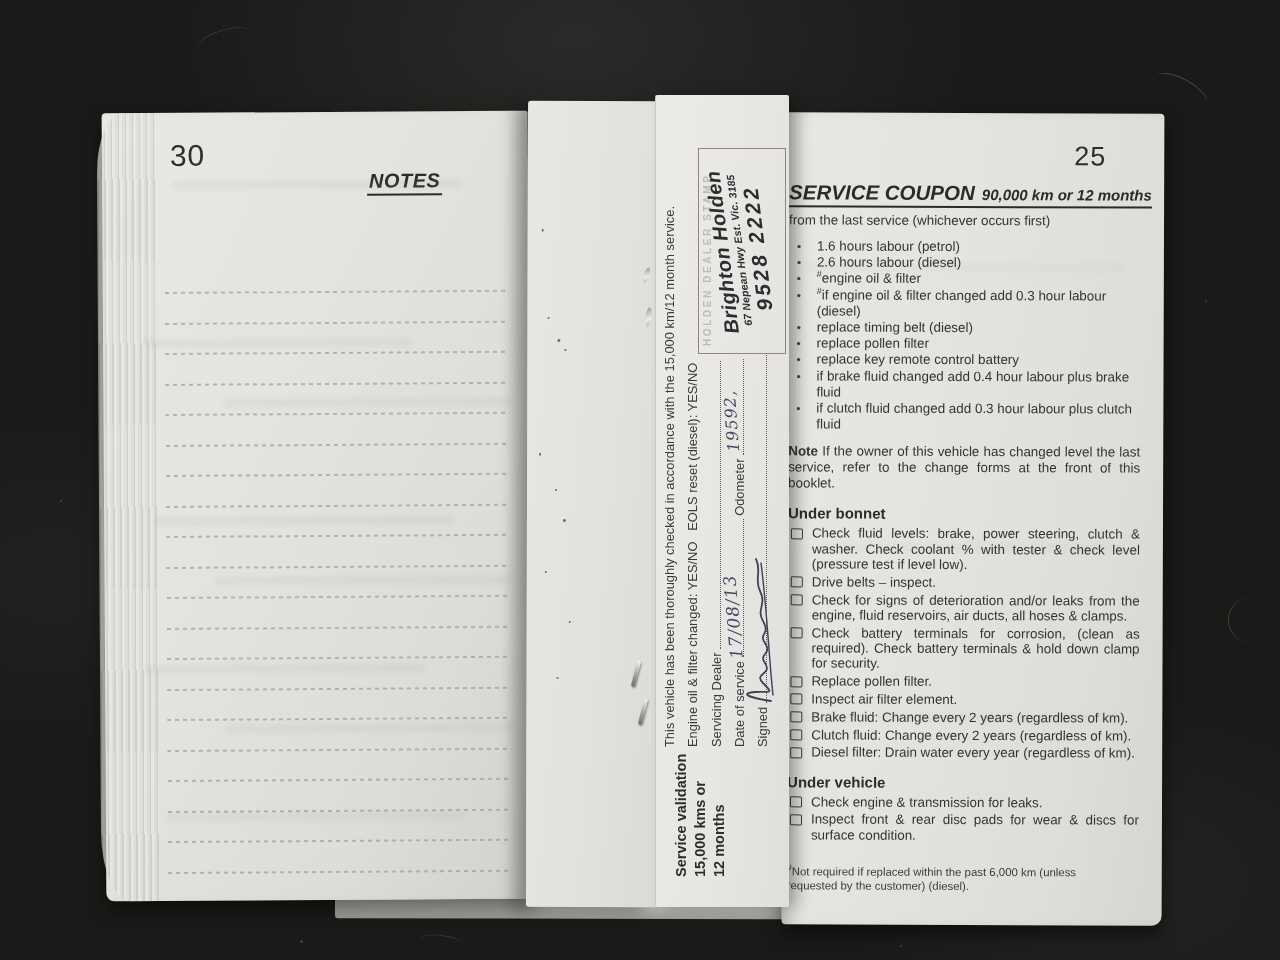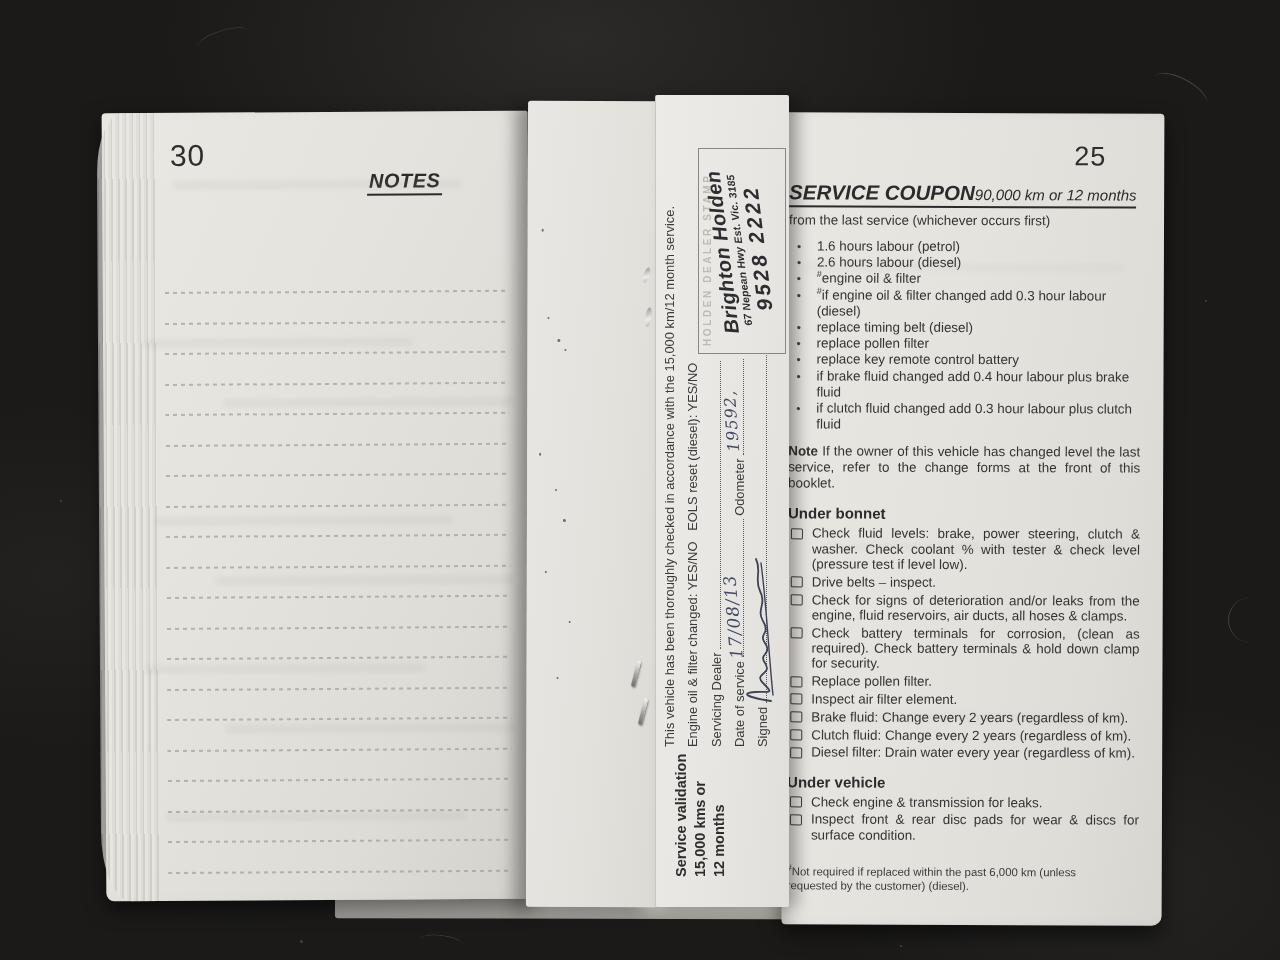--- a/index.html
+++ b/index.html
@@ -72,21 +72,21 @@
 
   
   .right-page{position:absolute;left:783px;top:113px;width:380px;height:812px;z-index:3;
     background:linear-gradient(100deg,#e9e7e2,#e5e3de 40%,#dfddd8 78%,#d7d5d0);
     border-radius:2px 4px 10px 4px;transform:rotate(.2deg);
     box-shadow:0 9px 20px rgba(0,0,0,.55), inset 16px 0 20px -13px rgba(0,0,0,.3);}
   .right-page .pg-num{position:absolute;right:58px;top:28px;font-size:27px;}
   .coupon{position:absolute;left:5px;top:68px;width:352px;color:#333;}
   .c-title{display:inline-block;border-bottom:2px solid #2b2b2b;padding-bottom:1px;margin-bottom:5px;white-space:nowrap;}
   .t-main{font-size:20.5px;font-weight:bold;font-style:italic;color:#2b2b2b;}
-  .t-sub{font-size:15px;font-weight:normal;font-style:italic;color:#2b2b2b;text-align:right;}
+  .t-sub{font-size:15px;font-weight:bold;font-style:italic;margin-left:7px;color:#2b2b2b;text-align:right;}
   .subtitle{font-size:13.4px;margin-bottom:11px;}
   .b-row{display:flex;font-size:13.4px;line-height:16.2px;}
   .b-dot{width:12px;margin-left:8px;margin-right:8px;font-size:12px;color:#444;}
   .b-txt{flex:1;}
   .note{margin:11px 0 0 0;font-size:13.4px;line-height:16px;text-align:justify;}
   .sec-h{font-size:15px;font-weight:bold;margin-top:13px;margin-bottom:4px;color:#2c2c2c;}
   .c-row{display:flex;margin-bottom:2.5px;}
   .cbox{flex:0 0 10px;width:10px;height:9px;border:1.6px solid #3c3c3c;border-radius:1.5px;margin:2.5px 9px 0 3px;}
   .c-txt{flex:1;font-size:13.4px;line-height:15.3px;text-align:justify;}
   .footnote{margin:22px 0 0 0;font-size:11.4px;line-height:14px;width:334px;color:#3a3a3a;}

